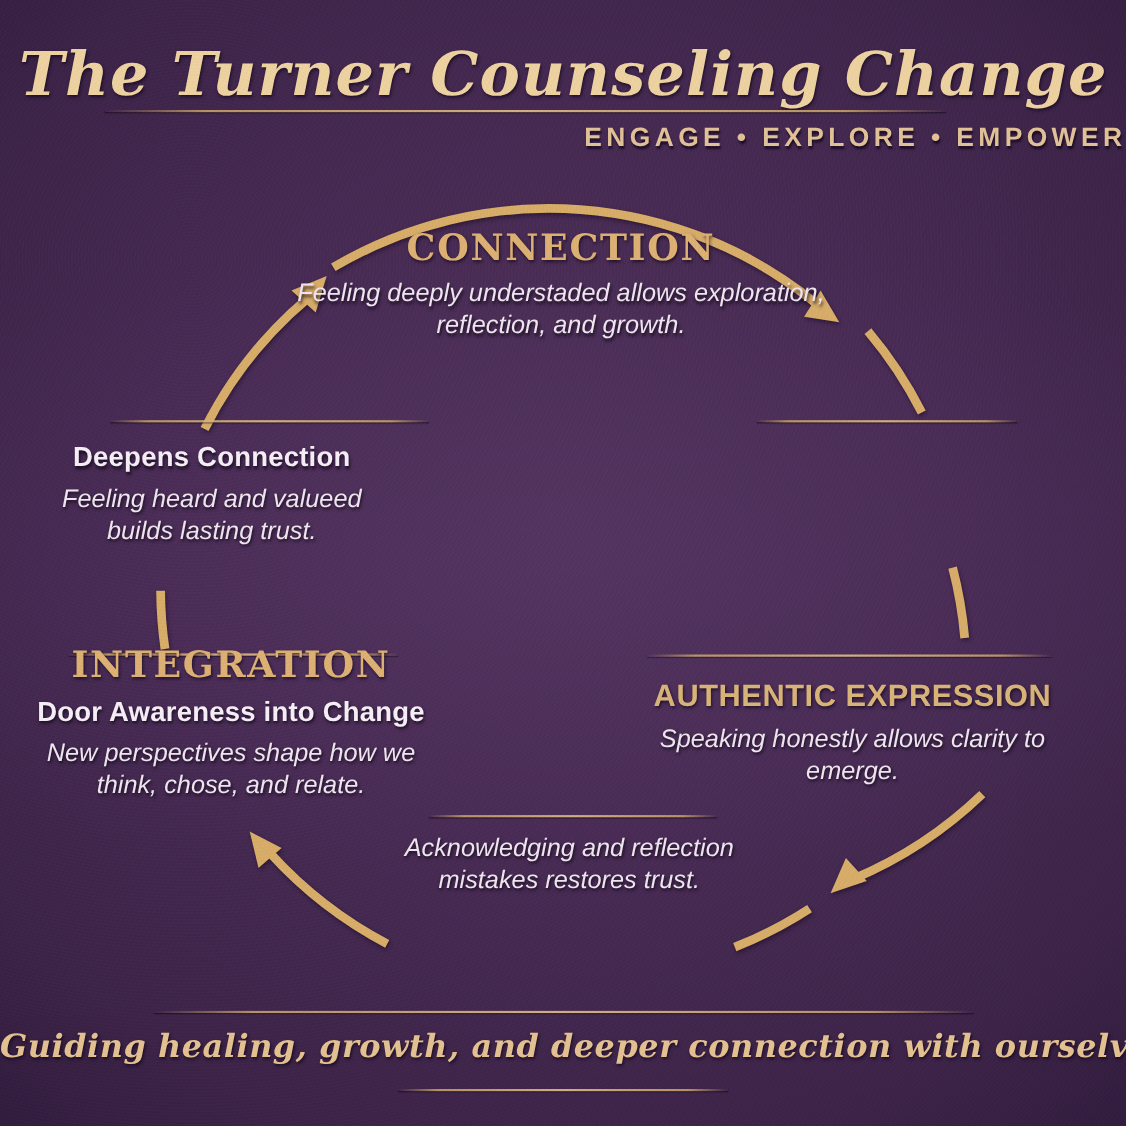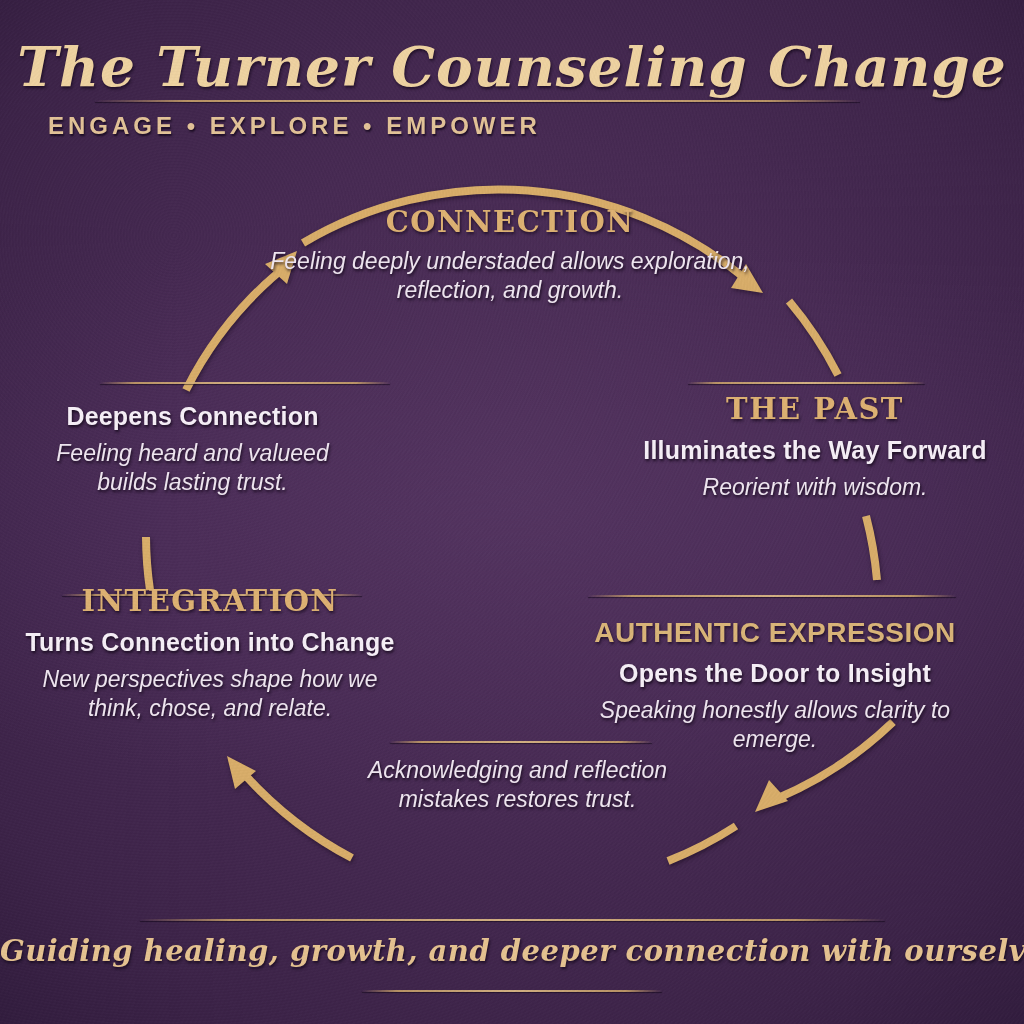--- a/index.html
+++ b/index.html
@@ -24,30 +24,30 @@
     font-family:"DejaVu Serif","Liberation Serif",serif;font-style:italic;font-weight:600;
     font-size:55px;color:#eed2a1;letter-spacing:1px;white-space:nowrap;
     text-shadow:1px 2px 3px rgba(12,2,18,.65);
   }
   .divider{
     position:absolute;height:2px;
     background:linear-gradient(to right, rgba(205,165,105,0) 0%, rgba(205,165,105,.85) 12%, rgba(225,190,135,.9) 50%, rgba(205,165,105,.85) 88%, rgba(205,165,105,0) 100%);
     box-shadow:0 1px 1px rgba(10,0,15,.5);
   }
   .page-subtitle{
-    left:0;right:0;top:112px;text-align:left;
+    left:0;right:0;top:112px;text-align:right;
     font-weight:bold;font-size:24px;letter-spacing:4px;color:#e2c297;
     text-shadow:1px 2px 2px rgba(12,2,18,.7);
     padding-left:48px;
   }
 
   .node{position:absolute;text-align:center;}
   .node-title{
     font-family:"DejaVu Serif","Liberation Serif",serif;font-weight:bold;
-    font-size:29px;color:#ddb172;letter-spacing:1.5px;
+    font-size:33px;color:#ddb172;letter-spacing:1.5px;
     text-shadow:1px 2px 3px rgba(12,2,18,.65);
   }
   .node-title.sans{
     font-family:Liberation Sans, sans-serif;font-size:28px;letter-spacing:.5px;color:#d9b478;margin-top:11px;
   }
   .node-subtitle{
     margin-top:10px;font-weight:bold;font-size:25px;color:#f6eff7;letter-spacing:.2px;
     text-shadow:1px 2px 3px rgba(12,2,18,.8);
   }
   .node-body{
@@ -97,38 +97,32 @@
   </div>
 
   <div class="divider" style="left:100px;width:290px;top:382px;"></div>
   <div class="node" style="left:25px;top:392px;width:335px;">
     <div class="node-subtitle">Deepens Connection</div>
     <div class="node-body">Feeling heard and valueed
 builds lasting trust.</div>
   </div>
 
   <div class="divider" style="left:688px;width:237px;top:382px;"></div>
-  <div class="node" style="left:635px;top:392px;width:360px;">
-    <div class="node-title">THE PAST</div>
-    <div class="node-subtitle">Illuminates the Way Forward</div>
-    <div class="node-body">Reorient with wisdom.</div>
-  </div>
 
   <div class="divider" style="left:62px;width:300px;top:594px;"></div>
   <div class="node" style="left:25px;top:584px;width:370px;">
     <div class="node-title">INTEGRATION</div>
-    <div class="node-subtitle">Turns Connection into Change</div>
+    <div class="node-subtitle">Door Awareness into Change</div>
     <div class="node-body">New perspectives shape how we
 think, chose, and relate.</div>
   </div>
 
   <div class="divider" style="left:588px;width:368px;top:595px;"></div>
   <div class="node" style="left:565px;top:606px;width:420px;">
     <div class="node-title sans">AUTHENTIC EXPRESSION</div>
-    <div class="node-subtitle">Opens the Door to Insight</div>
     <div class="node-body">Speaking honestly allows clarity to emerge.</div>
   </div>
 
   <div class="divider" style="left:390px;width:262px;top:741px;"></div>
   <div class="node" style="left:325px;top:748px;width:385px;">
     <div class="node-body">Acknowledging and reflection
 mistakes restores trust.</div>
   </div>
 
   <div class="divider" style="left:140px;width:745px;top:919px;"></div>

